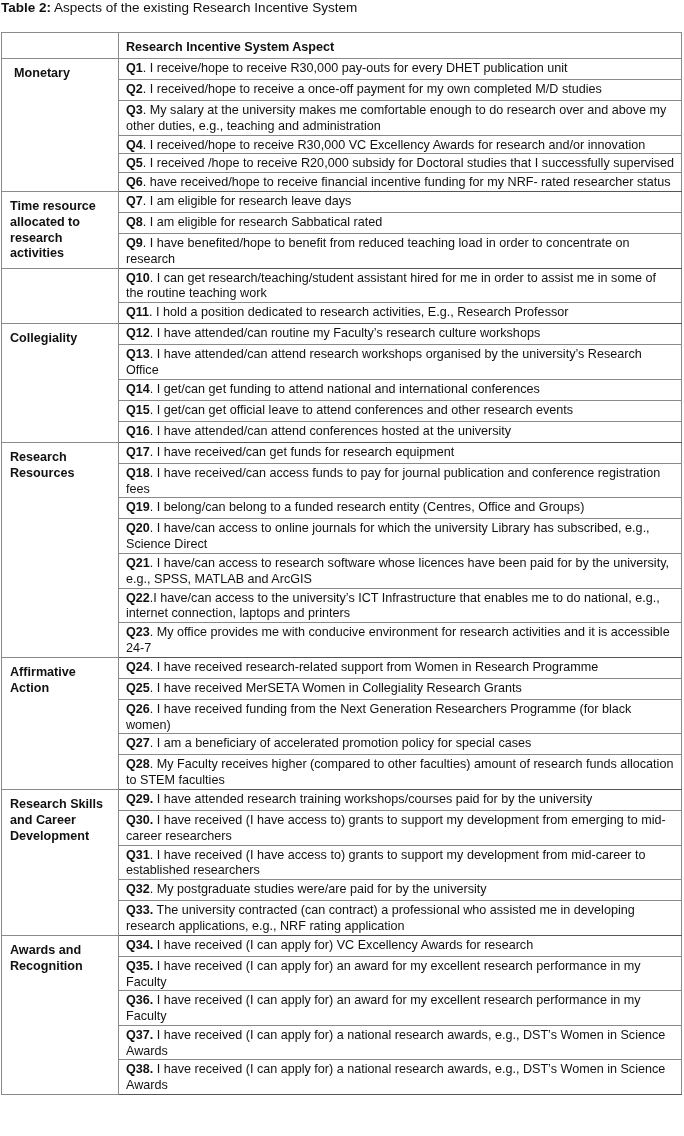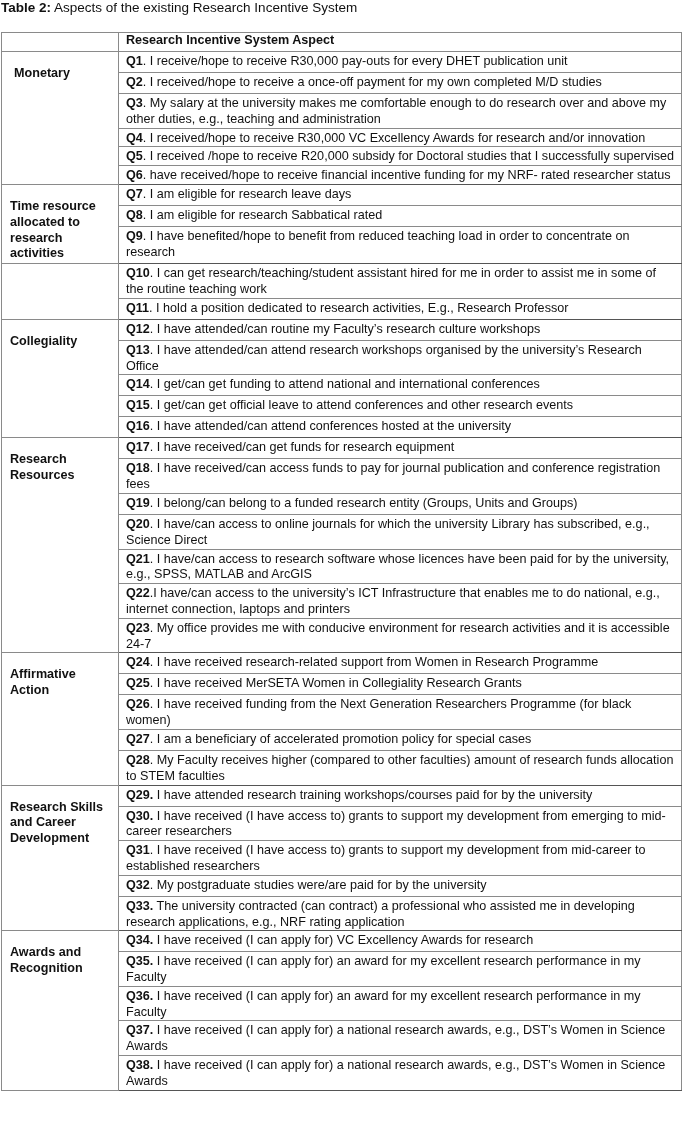--- a/index.html
+++ b/index.html
@@ -16,27 +16,27 @@
     position: absolute; left: 1px; top: 32px;
     width: 681px; border-collapse: collapse;
     font-size: 12.6px; line-height: 15.8px;
     table-layout: fixed;
   }
   table.main td, table.main th {
     border: 1px solid #8a8a8a; padding: 0px 6px 1px 7px; vertical-align: top;
     text-align: left; font-weight: normal;
   }
   table.main td.cat {
-    font-weight: bold; padding-left: 8px; padding-top: 14px;
+    font-weight: bold; padding-left: 8px; padding-top: 7px;
   }
   table.main td.cat.c1 { padding-left: 12px; }
   col.c-left { width: 117px; }
   table.main td.item { padding-top: 2px; padding-bottom: 0; }
   table.main td.item.short { height: 18px; }
-  table.main th.head { font-weight: bold; height: 17px; padding-top: 0; margin-left: 33px; }
+  table.main th.head { font-weight: bold; height: 17px; padding-top: 7px; margin-left: 33px; }
   td.item .qid { font-weight: bold; }
   td.item .qid.it { }
   table.main tr.group-end td { border-bottom: 1.5px solid #555; }
 </style>
 </head>
 <body>
 
 <div class="caption"><b>Table 2:</b><span> Aspects of the existing Research Incentive System</span></div>
 
 <table class="main">
@@ -104,21 +104,21 @@
         <td class="item short"><span class="qid">Q16</span><span style="white-space: pre;">. </span><span>I have attended/can attend conferences hosted at the university</span></td>
       </tr>
       <tr>
         <td class="cat" rowspan="7">Research Resources</td>
         <td class="item short"><span class="qid">Q17</span><span style="white-space: pre;">. </span><span>I have received/can get funds for research equipment</span></td>
       </tr>
       <tr>
         <td class="item"><span class="qid">Q18</span><span style="white-space: pre;">. </span><span>I have received/can access funds to pay for journal publication and conference registration fees</span></td>
       </tr>
       <tr>
-        <td class="item short"><span class="qid">Q19</span><span style="white-space: pre;">. </span><span>I belong/can belong to a funded research entity (Groups, Units and Groups)</span></td>
+        <td class="item short"><span class="qid">Q19</span><span style="white-space: pre;">. </span><span>I belong/can belong to a funded research entity (Centres, Office and Groups)</span></td>
       </tr>
       <tr>
         <td class="item"><span class="qid">Q20</span><span style="white-space: pre;">. </span><span>I have/can access to online journals for which the university Library has subscribed, e.g., Science Direct</span></td>
       </tr>
       <tr>
         <td class="item"><span class="qid">Q21</span><span style="white-space: pre;">. </span><span>I have/can access to research software whose licences have been paid for by the university, e.g., SPSS, MATLAB and ArcGIS</span></td>
       </tr>
       <tr>
         <td class="item"><span class="qid">Q22</span><span style="white-space: pre;">.</span><span>I have/can access to the university’s ICT Infrastructure that enables me to do national, e.g., internet connection, laptops and printers</span></td>
       </tr>

